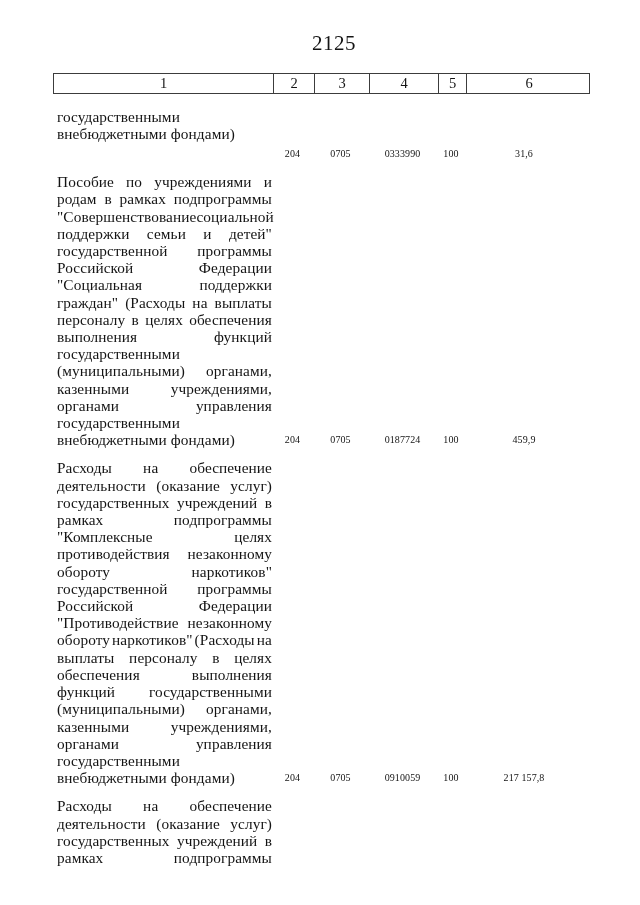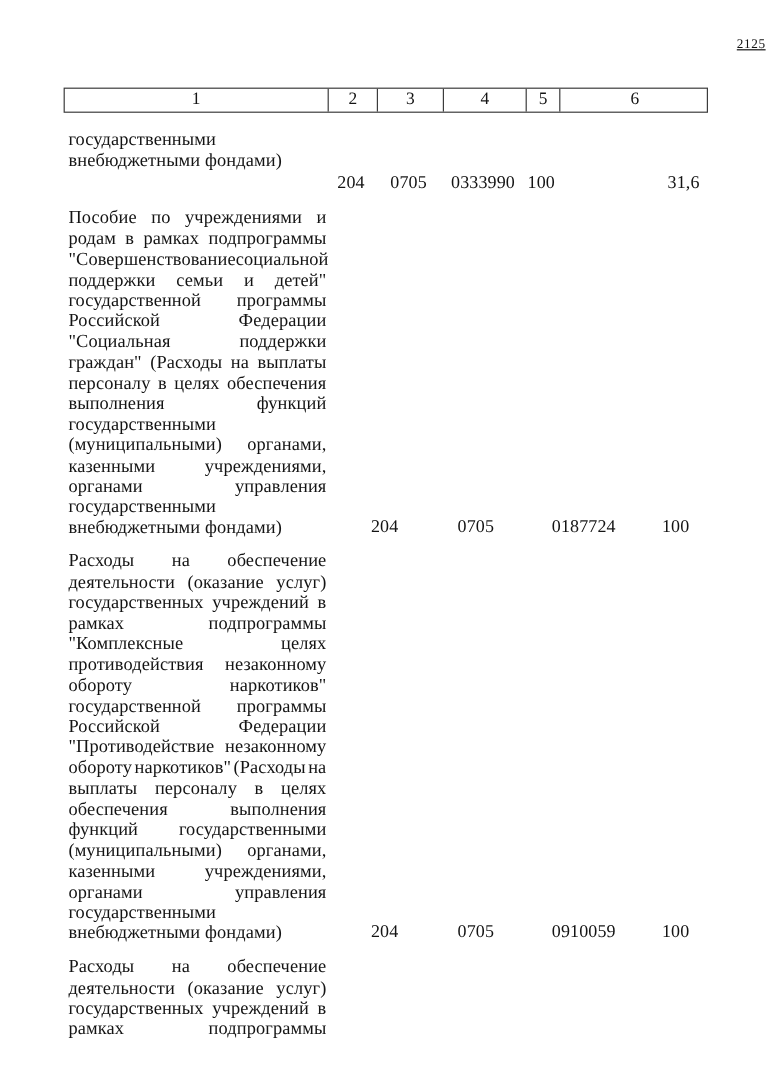--- a/index.html
+++ b/index.html
@@ -14,24 +14,23 @@
     background: #ffffff;
     font-family: "Liberation Serif", serif;
     color: #141414;
     overflow: hidden;
   }
   .pageno {
     position: absolute;
     top: 31px;
     left: 30px;
     width: 608px;
-    text-align: right;
-    font-size: 11px;
+    text-align: center;
+    font-size: 21px;
     letter-spacing: 0.5px;
-    text-decoration: underline;
   }
   
   .thead {
     position: absolute;
     top: 73px;
     left: 53px;
     width: 537px;
     height: 21px;
     display: grid;
     grid-template-columns: 219px 41px 55px 69px 28px 125px;
@@ -50,40 +49,39 @@
   .tbody {
     position: absolute;
     top: 108px;
     left: 53px;
     width: 537px;
   }
   .row {
     display: grid;
     grid-template-columns: 219px 41px 55px 69px 28px 125px;
   }
-  .row + .row { margin-top: 11px; gap: 28px; }
+  .row + .row { margin-top: 11px; }
   .c1 {
     padding-left: 4px;
     font-size: 15.3px;
     line-height: 17.2px;
     letter-spacing: 0.1px;
   }
   .tline { display: flex; justify-content: space-between; }
   .tline span { white-space: pre; }
   .tline.plain { display: block; }
   .val {
     align-self: end;
     text-align: center;
-    font-size: 15px;
+    font-size: 10px;
     line-height: 17.2px;
     letter-spacing: 0.1px;
     margin-top: 37px;
   }
   .val.right {
-    text-align: right;
     padding-right: 7px;
   }
 </style>
 </head>
 <body>
 
 <div class="page">
 
   <div class="pageno">2125</div>
 

